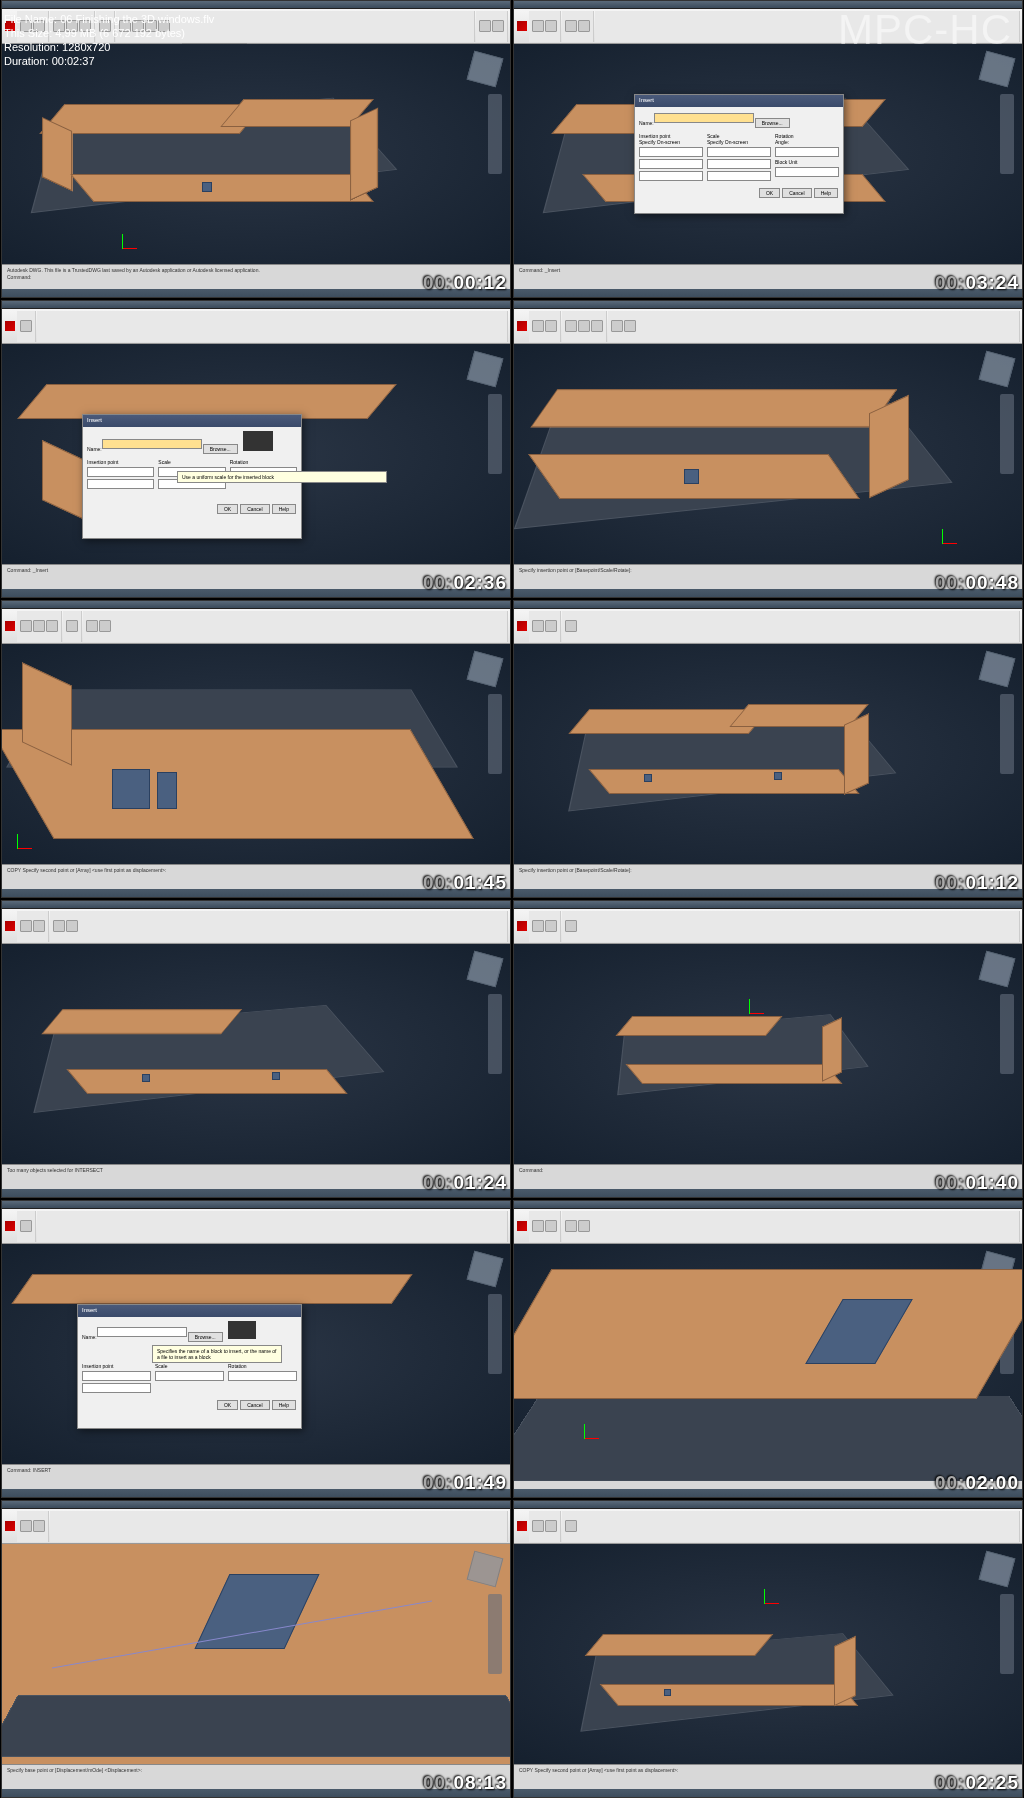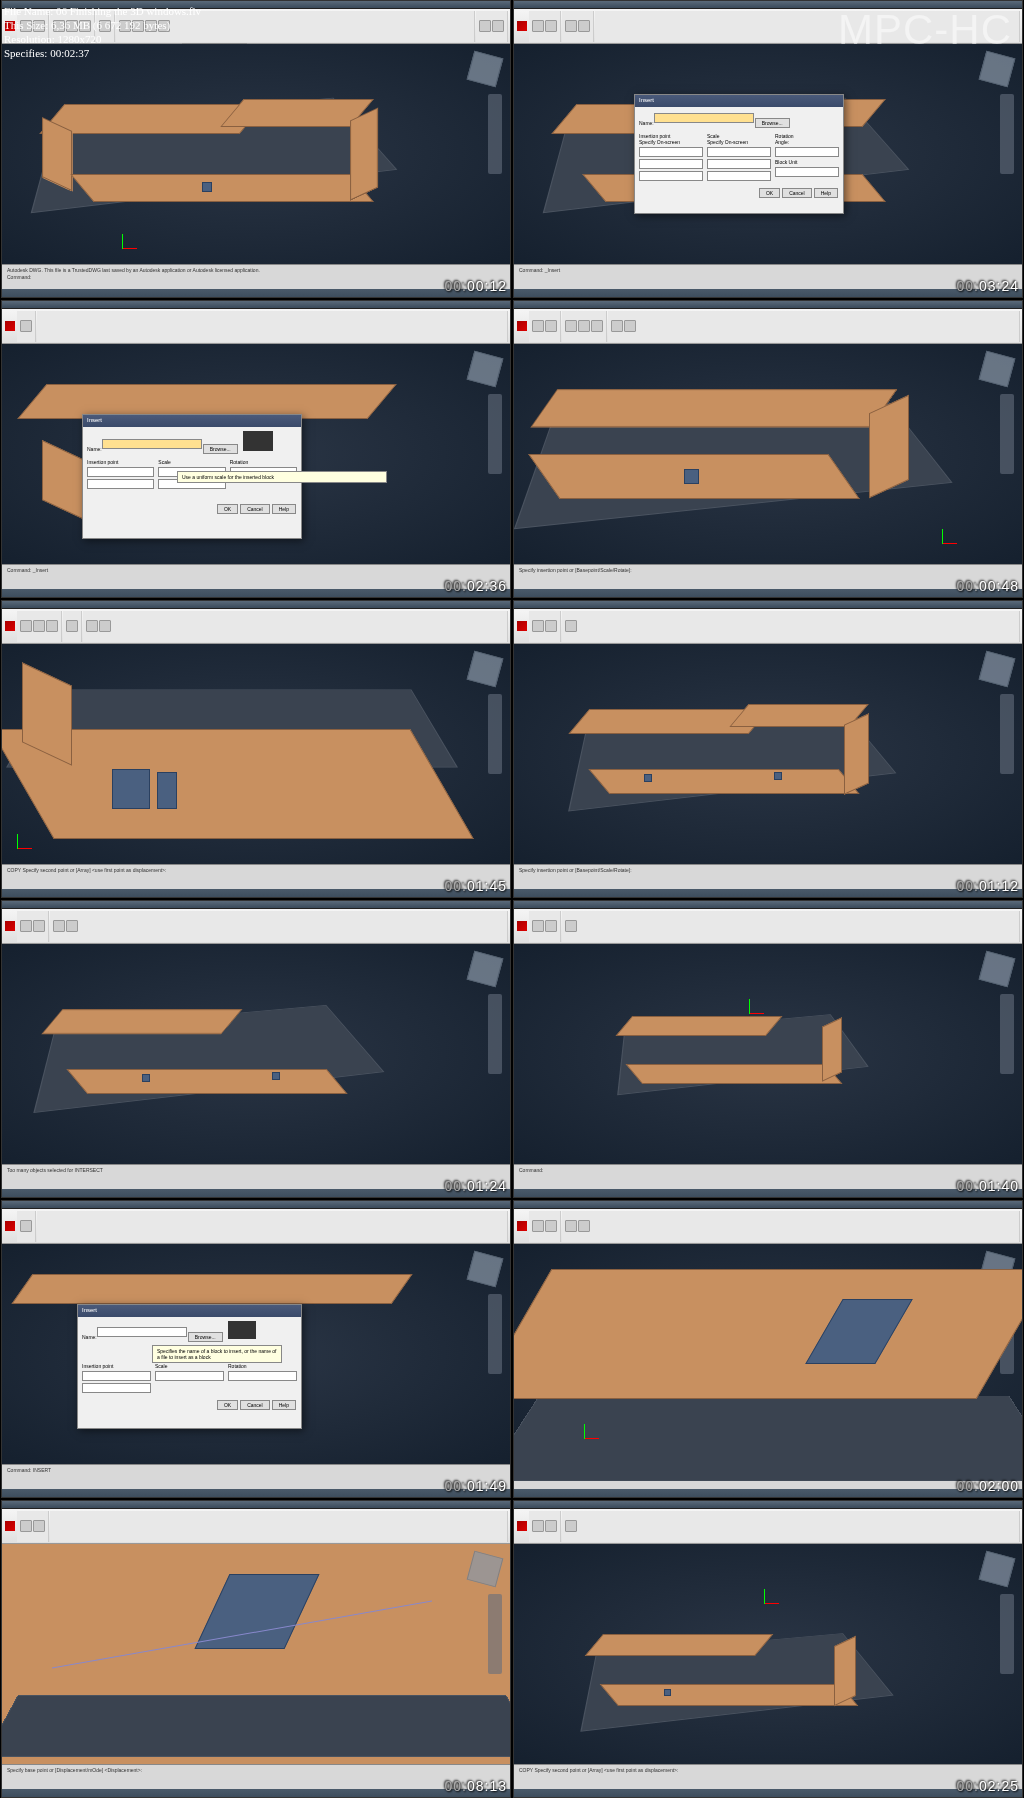--- a/index.html
+++ b/index.html
@@ -1,54 +1,54 @@
 <!DOCTYPE html>
 <html><head>
 <meta charset="utf-8">
 <style>
 * { margin: 0; padding: 0; box-sizing: border-box; }
 body { background: #000; font-family: Arial, sans-serif; width: 1024px; }
-.header-info { position: absolute; top: 4px; left: 4px; color: #fff; font-size: 11px; line-height: 14px; z-index: 10; font-family: Liberation Serif, serif; }
+.header-info { position: absolute; top: 12px; left: 4px; color: #fff; font-size: 11px; line-height: 14px; z-index: 10; }
 .watermark { position: absolute; top: 6px; right: 12px; color: rgba(255,255,255,0.5); font-size: 42px; font-weight: normal; letter-spacing: 1px; z-index: 10; text-align: center; }
 .grid { display: grid; grid-template-columns: 1fr 1fr; gap: 2px; padding: 1px; padding-top: 0; }
 .thumb { position: relative; background: #1a1a2e; border: 1px solid #333; height: 298px; overflow: hidden; }
 .thumb-titlebar { height: 8px; background: linear-gradient(#5a6a7a,#3a4a5a); border-bottom: 1px solid #222; }
 .thumb-ribbon { height: 35px; background: linear-gradient(#f5f5f5,#e0e0e0); border-bottom: 1px solid #999; display: flex; align-items: center; padding: 2px; gap: 1px; }
 .ribbon-icon { width: 12px; height: 12px; background: #ccc; border: 1px solid #999; border-radius: 1px; }
 .ribbon-panel { height: 31px; background: #e8e8e8; border-right: 1px solid #ccc; display: flex; align-items: center; padding: 1px 3px; gap: 1px; }
 .app-logo { width: 10px; height: 10px; background: linear-gradient(135deg,#a00,#d00); display: inline-block; margin: 1px; }
 .viewport { position: relative; flex: 1; background: #1a2332; height: 220px; }
 .viewport-dark { background: radial-gradient(ellipse at center, #2a3545 0%, #15202e 100%); }
 .wall { position: absolute; background: #c89060; border: 1px solid #8a6040; }
 .floor { position: absolute; background: #3a4350; border: 1px solid #4a5360; }
 .window-el { position: absolute; background: #4a6080; border: 1px solid #2a4060; }
 .cmdline { height: 25px; background: #d8d8d8; border-top: 1px solid #888; font-size: 5px; color: #333; padding: 2px 5px; line-height: 7px; overflow: hidden; }
 .statusbar { height: 10px; background: linear-gradient(#4a5a6a,#3a4a5a); }
-.timestamp { position: absolute; bottom: 3px; right: 3px; color: #fff; font-size: 14px; font-weight: normal; text-shadow: 1px 1px 2px #000, -1px -1px 2px #000; font-family: 'Arial Black', sans-serif; letter-spacing: 1px; }
+.timestamp { position: absolute; bottom: 3px; right: 3px; color: #fff; font-size: 19px; font-weight: bold; text-shadow: 1px 1px 2px #000, -1px -1px 2px #000; font-family: 'Arial Black', sans-serif; letter-spacing: 1px; }
 .timestamp .hrs { color: #aaa; }
 .dialog { position: absolute; background: #f0f0f0; border: 1px solid #888; box-shadow: 2px 2px 8px rgba(0,0,0,0.5); }
 .dialog-title { height: 12px; background: linear-gradient(#4a5a7a,#3a4a6a); color: #fff; font-size: 6px; padding: 2px 4px; }
 .dialog-body { padding: 4px; font-size: 5px; }
 .dialog-field { height: 10px; background: #fff; border: 1px solid #888; margin: 2px 0; }
 .dialog-btn { display: inline-block; padding: 1px 6px; background: #e0e0e0; border: 1px solid #888; font-size: 5px; margin: 1px; }
 .viewcube { position: absolute; top: 10px; right: 10px; width: 30px; height: 30px; background: #8a98a8; border: 1px solid #6a7888; transform: rotate(15deg); opacity: 0.7; }
 .navbar { position: absolute; top: 50px; right: 8px; width: 14px; height: 80px; background: rgba(100,110,125,0.6); border-radius: 2px; }
 .tooltip { position: absolute; background: #ffffe0; border: 1px solid #888; font-size: 5px; padding: 2px 4px; }
 .axis { position: absolute; width: 20px; height: 20px; }
 .axis::before { content: ''; position: absolute; width: 15px; height: 1px; background: #f00; bottom: 0; left: 0; }
 .axis::after { content: ''; position: absolute; width: 1px; height: 15px; background: #0f0; bottom: 0; left: 0; }
 </style>
 </head>
 <body>
 
 <div class="header-info">
   <div><span>File Name: </span><span>06 Finishing the 3D windows.flv</span></div>
-  <div><span>This Size: </span><span>6,36 MB (6 672 192 bytes)</span></div>
+  <div><span>This Size: </span><span>4,99 MB (6 672 192 bytes)</span></div>
   <div><span>Resolution: </span><span>1280x720</span></div>
-  <div><span>Specifies: </span><span>00:02:37</span></div>
+  <div><span>Duration: </span><span>00:02:37</span></div>
 </div>
 <div class="watermark">MPC-HC</div>
 
 <div class="grid">
 
 <div class="thumb">
   <div class="thumb-titlebar"></div>
   <div class="thumb-ribbon">
     <span class="app-logo"></span>
     <div class="ribbon-panel">

